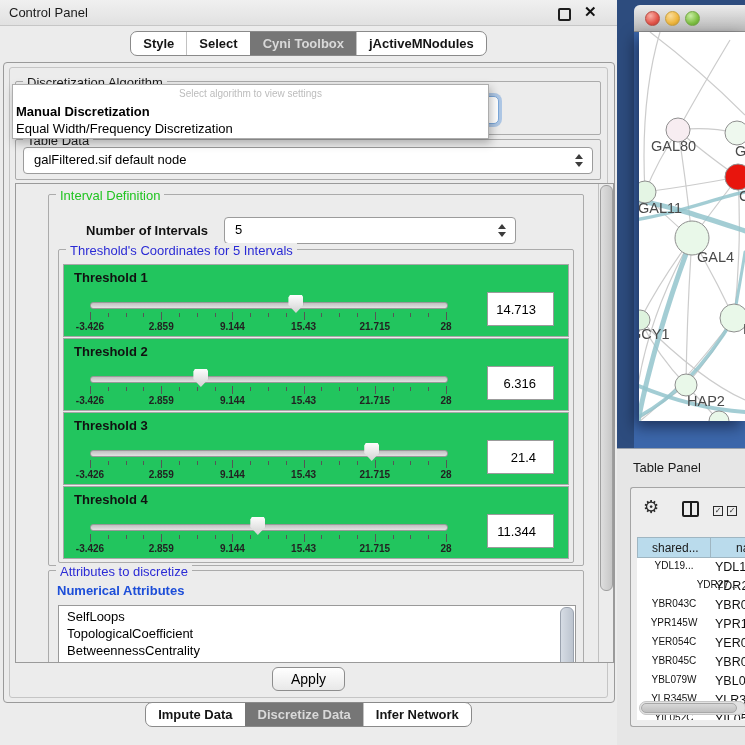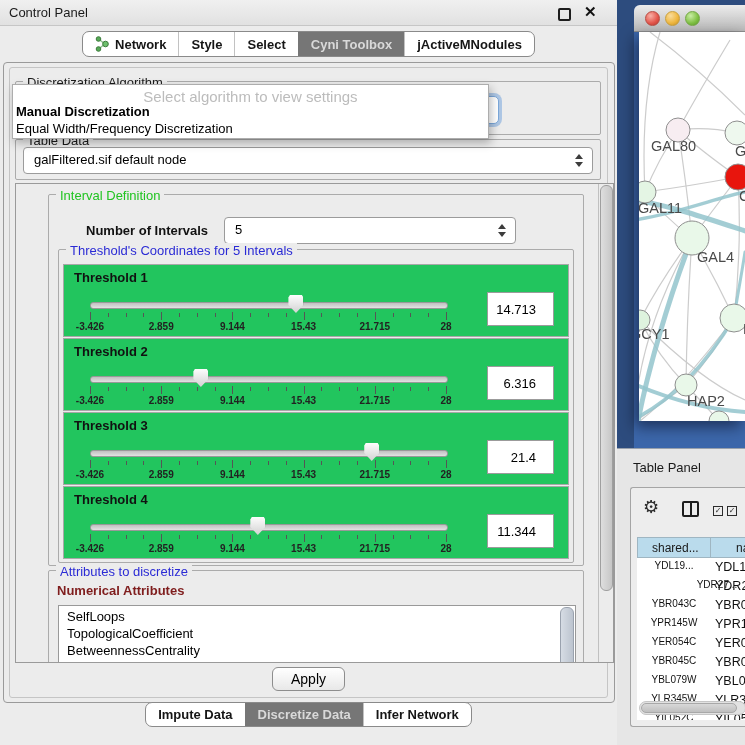--- a/index.html
+++ b/index.html
@@ -18,21 +18,21 @@
   .seg.sel{background:#767676;color:#d9d9d9;border-left-color:#767676;}
   .outer-panel{position:absolute;left:3px;top:62px;width:610px;height:639px;border:1px solid #9a9a9a;border-radius:4px;}
   .inner-panel{position:absolute;left:9px;top:67px;width:597px;height:629px;border:1px solid #c5c5c5;border-radius:3px;}
   .group{position:absolute;border:1px solid #ababab;border-radius:2px;}
   .gtitle{position:absolute;top:-7px;left:7px;background:#ececec;padding:0 4px;font-size:13px;color:#1a1a1a;white-space:nowrap;}
   .gtitle.green{color:#21c421;}
   .gtitle.blue{color:#2b2bd5;}
   #disc-group{left:15px;top:81px;width:584px;height:52px;}
   #disc-combo{position:absolute;left:23px;top:96px;width:474px;height:26px;background:#fff;border:1px solid #7ba7d9;border-radius:5px;box-shadow:0 0 0 3px rgba(110,160,220,.5);}
   #popup{position:absolute;left:12px;top:84px;width:475px;height:53px;background:#fff;border:1px solid #adadad;box-shadow:2px 4px 9px rgba(0,0,0,.28);z-index:40;}
-  .pp-placeholder{position:absolute;top:3px;left:0;width:100%;text-align:center;color:#bcbcbc;font-size:15px;}
+  .pp-placeholder{position:absolute;top:3px;left:0;width:100%;text-align:center;color:#bcbcbc;font-size:10px;}
   .pp-opt{position:absolute;left:3px;font-size:13px;color:#000;white-space:nowrap;}
   .pp-opt.bold{font-weight:700;}
   .combo{background:#fff;border:1px solid #9b9b9b;border-radius:4px;position:absolute;}
   .combo-text{position:absolute;left:10px;top:4px;font-size:13px;color:#000;white-space:nowrap;}
   .spin{position:absolute;right:7px;top:5px;width:10px;height:15px;}
   .spin .up{position:absolute;top:1px;left:0;width:0;height:0;border-left:4.5px solid transparent;border-right:4.5px solid transparent;border-bottom:5px solid #3c3c3c;}
   .spin .dn{position:absolute;bottom:1px;left:0;width:0;height:0;border-left:4.5px solid transparent;border-right:4.5px solid transparent;border-top:5px solid #3c3c3c;}
   #td-group{left:15px;top:139px;width:584px;height:39px;}
   #td-combo{left:23px;top:147px;width:568px;height:25px;}
   #scroll-area{position:absolute;left:15px;top:183px;width:597px;height:478px;border:1px solid #9a9a9a;overflow:hidden;background:#ececec;}
@@ -51,21 +51,21 @@
             background:linear-gradient(#fdfdfd,#d2d2d2);filter:drop-shadow(0 0 1px #777);}
   .th-ticks{position:absolute;left:26px;top:47px;width:356px;height:9px;}
   .tick{position:absolute;width:1px;background:#555;}
   .tick.major{top:0;height:8px;}
   .tick.minor{top:1px;height:4px;}
   .th-ticklabels{position:absolute;left:26px;top:56px;width:356px;height:12px;font-size:10px;font-weight:700;color:#222;}
   .tlabel{position:absolute;transform:translateX(-50%);white-space:nowrap;}
   .th-value{position:absolute;right:14px;top:27px;width:48px;height:32px;background:#fff;border:1px solid #9b9b9b;
             display:flex;align-items:center;justify-content:flex-end;padding-right:17px;font-size:13px;color:#000;}
   #attr-group{left:32px;top:386px;width:534px;height:150px;}
-  .attr-label{position:absolute;left:8px;top:12px;font-weight:700;font-size:13px;color:#7f1d1d;}
+  .attr-label{position:absolute;left:8px;top:12px;font-weight:700;font-size:13px;color:#1d4ed8;}
   #attr-list{position:absolute;left:9px;top:34px;width:516px;height:110px;background:#fff;border:1px solid #999;overflow:hidden;}
   .attr-item{position:absolute;left:8px;font-size:13px;color:#000;white-space:nowrap;}
   #attr-vsb{position:absolute;right:1px;top:1px;width:12px;height:72px;border:1px solid #9aa2ae;border-radius:6px;background:linear-gradient(90deg,#d6dce4,#bcc4cf);}
   .apply-row{position:absolute;left:0;top:667px;width:617px;display:flex;justify-content:center;}
   .apply-btn{padding:3px 18px;font-size:14px;color:#000;border:1px solid #8d8d8d;border-radius:6px;background:linear-gradient(#ffffff,#e8e8e8);font-family:"Liberation Sans",sans-serif;}
   .bottom-tabs{position:absolute;left:0;top:702px;width:617px;display:flex;justify-content:center;}
   
   #desktop{position:absolute;left:617px;top:0;width:128px;height:448px;background:#2d4c7e;}
   #mac-window{position:absolute;left:17px;top:5px;width:111px;height:443px;background:#3c67ab;border-top-left-radius:6px;}
   #mac-titlebar{position:relative;height:26px;background:linear-gradient(#ececec,#b9b9b9);border-top-left-radius:6px;border-bottom:1px solid #8e8e8e;}
@@ -100,30 +100,20 @@
 
   <div class="cp">
     <div class="cp-titlebar">
       <span class="cp-title">Control Panel</span>
       <span class="float-ic"></span>
       <span class="close-ic">✕</span>
     </div>
 
     <div class="tabbar">
       <div class="segbox" id="top-tabs">
-          <div class="seg">
-            <svg width="14" height="16" viewBox="0 0 14 16">
-              <line x1="3.5" y1="3" x2="10" y2="8" stroke="#8cbf8c" stroke-width="1.4"></line>
-              <line x1="3.5" y1="13" x2="10" y2="8" stroke="#8cbf8c" stroke-width="1.4"></line>
-              <circle cx="3.5" cy="3" r="2.3" fill="#57a957" stroke="#3c7b3c"></circle>
-              <circle cx="3.5" cy="13" r="2.3" fill="#57a957" stroke="#3c7b3c"></circle>
-              <circle cx="10.5" cy="8" r="2.8" fill="#6cbf6c" stroke="#3c7b3c"></circle>
-            </svg>
-            <span>Network</span>
-          </div>
           <div class="seg">
             <span>Style</span>
           </div>
           <div class="seg">
             <span>Select</span>
           </div>
           <div class="seg sel">
             <span>Cyni Toolbox</span>
           </div>
           <div class="seg">

